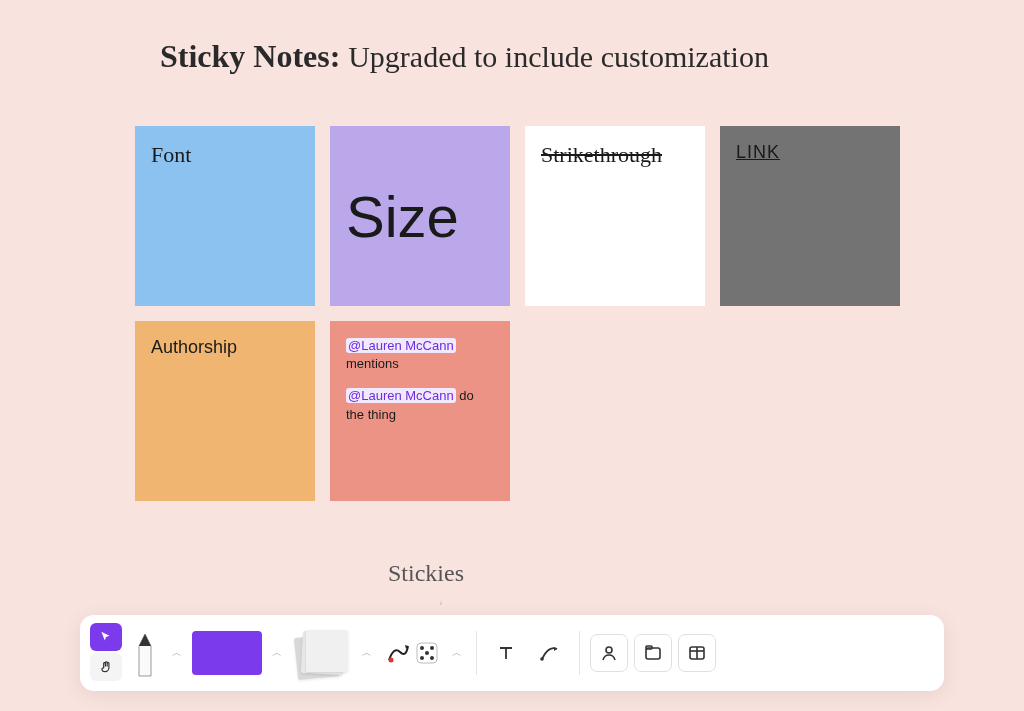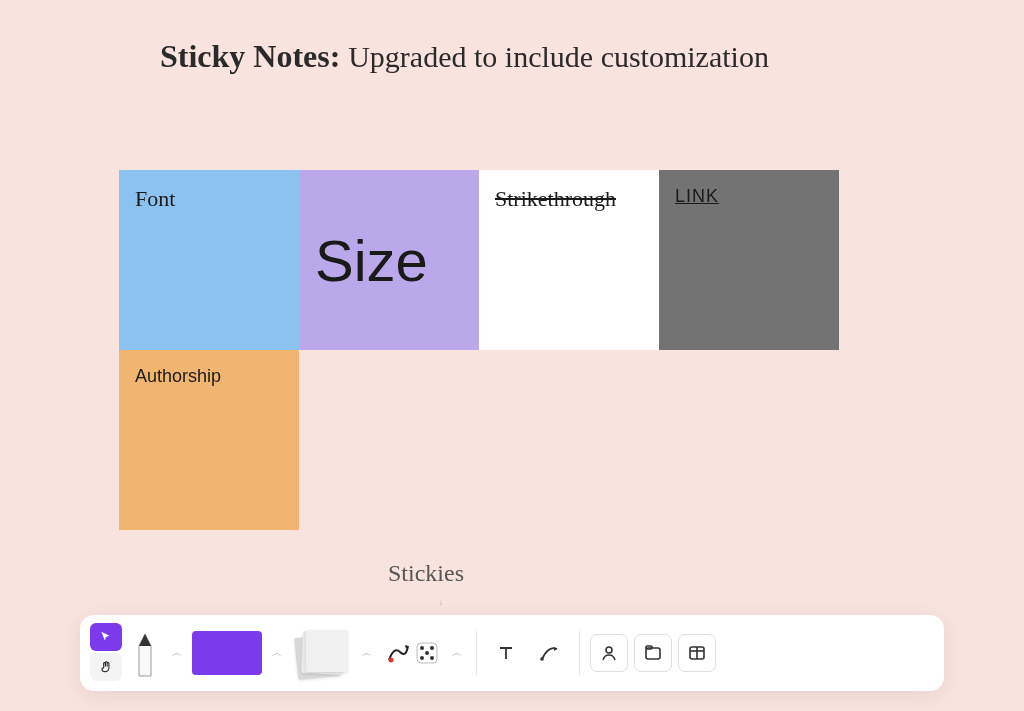--- a/index.html
+++ b/index.html
@@ -24,25 +24,25 @@
   font-size: 32px;
   margin-left: 25px;
 }
 .title-rest {
   font-family: "Brush Script MT", "Segoe Script", cursive;
   font-size: 30px;
 }
 .grid {
   position: absolute;
   top: 126px;
-  left: 119px;
+  left: 135px;
   display: grid;
   grid-template-columns: repeat(4, 180px);
   grid-template-rows: repeat(2, 180px);
-  margin-top: 44px;
+  gap: 15px;
 }
 .note {
   padding: 16px;
   font-size: 18px;
   color: #1a1a1a;
 }
 .handwrite { font-family: "Brush Script MT", "Segoe Script", cursive; font-size: 22px; }
 .mention {
   color: #6a2ee0;
   background: #f3e9ff;
@@ -179,20 +179,24 @@
 </div>
 
 <div class="grid">
   <div class="note" id="note-0" style="background: rgb(140, 194, 240);"><span class="handwrite">Font</span></div>
   <div class="note" id="note-1" style="background: rgb(187, 168, 234); display: flex; align-items: center; justify-content: flex-start;">
       <span style="font-size:58px;font-weight:500;color:#1a1a1a">Size</span>
     </div>
   <div class="note" id="note-3" style="background: #ffffff;"><span class="handwrite" style="text-decoration:line-through">Strikethrough</span></div>
   <div class="note" id="note-4" style="background: #737373;"><span style="text-decoration:underline;letter-spacing:1px">LINK</span></div>
   <div class="note" id="note-6" style="background: rgb(240, 181, 113);"><span>Authorship</span></div>
+  <div class="note" id="note-7" style="background: rgb(237, 147, 133);">
+      <div class="small" style="margin-bottom:14px"><span class="mention">@Lauren McCann</span> <span>mentions</span></div>
+      <div class="small" style="margin-bottom:14px"><span class="mention">@Lauren McCann</span> <span>do the thing</span></div>
+    </div>
 </div>
 
 <div class="stickies-label">Stickies</div>
 <svg class="arrow-down" viewBox="0 0 10 22">
   <line x1="5" y1="0" x2="5" y2="18" stroke="#888" stroke-width="1.5"></line>
   <polyline points="1,14 5,20 9,14" fill="none" stroke="#888" stroke-width="1.5"></polyline>
 </svg>
 
 <div class="toolbar">
 

